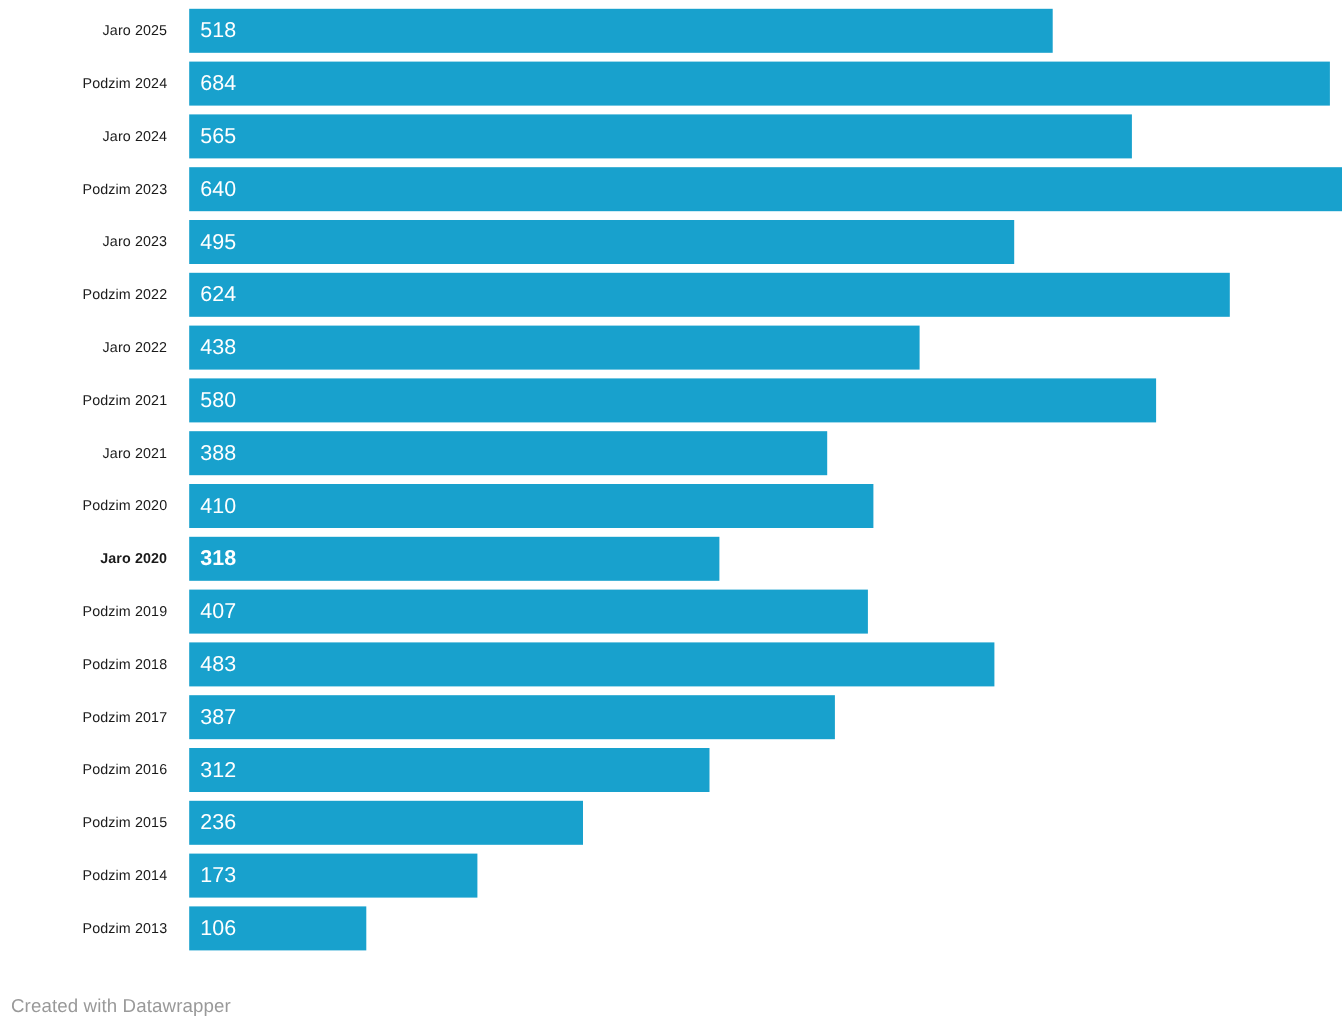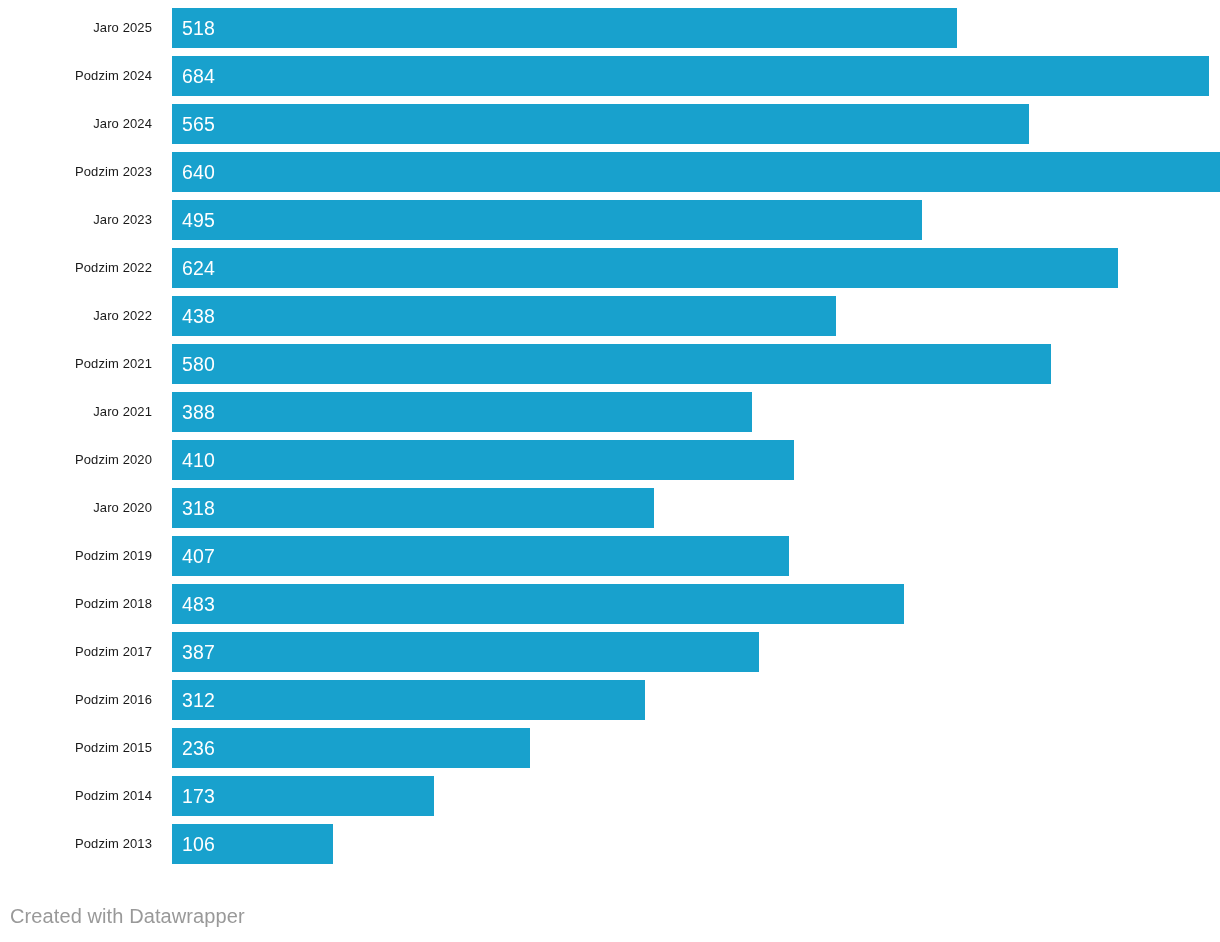--- a/index.html
+++ b/index.html
@@ -67,21 +67,21 @@
     line-height: 41px;
     font-size: 19.5px;
     color: #ffffff;
     white-space: nowrap;
     letter-spacing: 0.1px;
   }
   #chart-footer {
     position: absolute;
     left: 10px;
     top: 905px;
-    font-size: 20px;
+    font-size: 17px;
     color: #999999;
     white-space: nowrap;
     letter-spacing: 0.1px;
   }
 </style>
 </head>
 <body>
 
 <div id="chart-root" style="background: rgb(255, 255, 255);">
 
@@ -159,21 +159,21 @@
         </div>
       </div>
       <div class="bar-row" style="top: 440px;">
         <div class="row-label" style="color: rgb(26, 26, 26);">Podzim 2020</div>
         <div class="bar-track">
           <div class="bar-fill" style="width: 621.594px; background: rgb(24, 161, 205);">
             <div class="bar-value" style="color: rgb(255, 255, 255);">410</div>
           </div>
         </div>
       </div>
-      <div class="bar-row" style="top: 488px;">
+      <div class="bar-row" style="top: 488px; font-weight: bold;">
         <div class="row-label" style="color: rgb(26, 26, 26);">Jaro 2020</div>
         <div class="bar-track">
           <div class="bar-fill" style="width: 482.114px; background: rgb(24, 161, 205);">
             <div class="bar-value" style="color: rgb(255, 255, 255);">318</div>
           </div>
         </div>
       </div>
       <div class="bar-row" style="top: 536px;">
         <div class="row-label" style="color: rgb(26, 26, 26);">Podzim 2019</div>
         <div class="bar-track">

